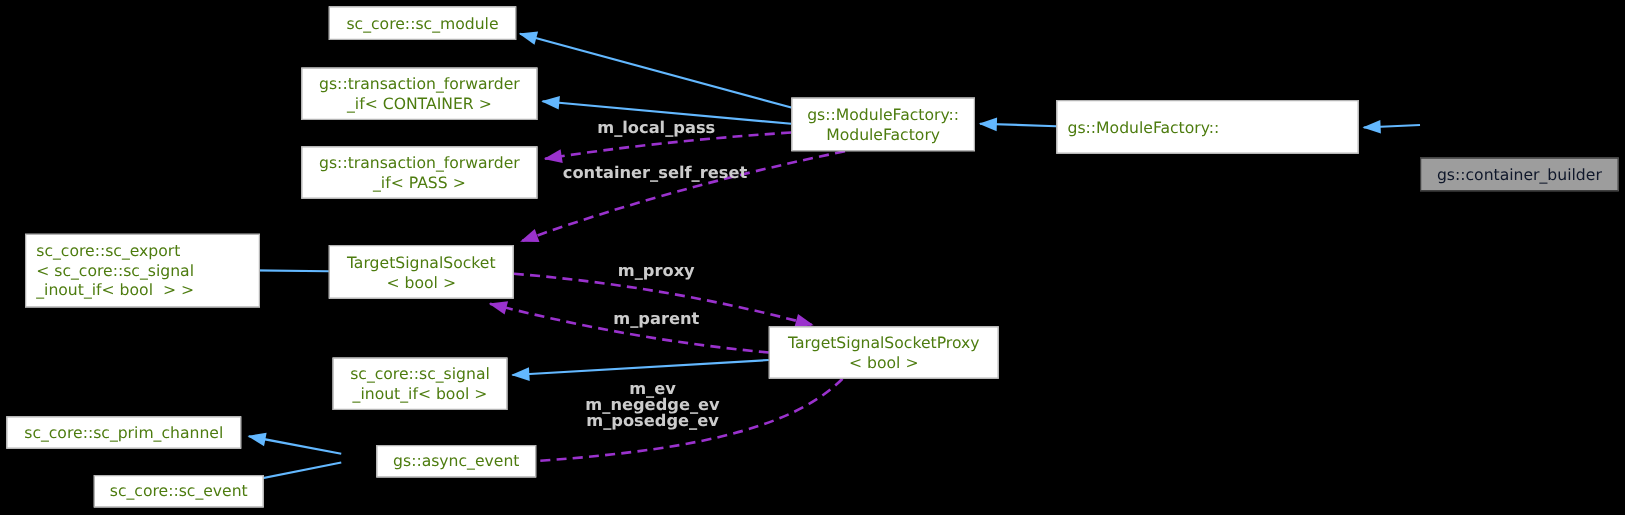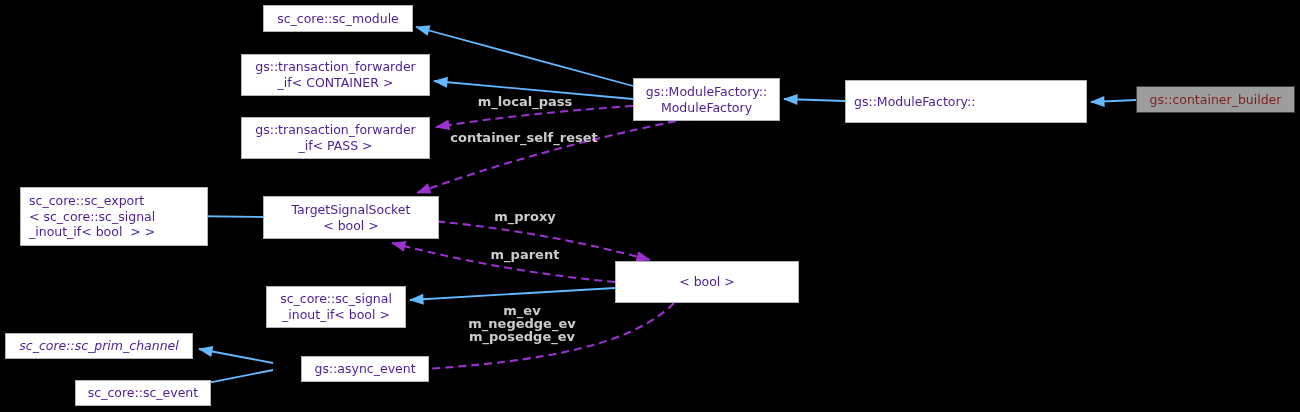--- a/index.html
+++ b/index.html
@@ -7,26 +7,26 @@
     position:relative; width:1300px; height:412px; background:#000;
     font-family:"DejaVu Sans", sans-serif; overflow:hidden;
   }
   #edge-layer { position:absolute; left:0; top:0; width:1300px; height:412px; }
   .edge-path { fill:none; }
   .edge-inheritance { stroke-width:1.8px; }
   .edge-usage { stroke-width:2.1px; stroke-dasharray:8,5; }
   .edge-label { font-size:13px; font-weight:bold; text-anchor:middle; }
   .node {
     position:absolute; box-sizing:border-box;
-    background:#ffffff; border:1.3px solid #b4b4b4; color:#4c1d95;
+    background:#ffffff; border:1.3px solid #b4b4b4; color:#4d7c0f;
     display:flex; flex-direction:column; justify-content:center; align-items:center;
     font-size:12.5px; line-height:1.27; white-space:pre; text-align:center;
   }
   .node.align-left { align-items:flex-start; text-align:left; padding-left:8px; }
-  .node.highlight { background:#9d9d9d; border:1.4px solid #3f3f3f; color:#7f1d1d; }
+  .node.highlight { background:#9d9d9d; border:1.4px solid #3f3f3f; color:#0f172a;margin-top:40px; }
   .node span { display:block; }
 </style>
 </head>
 <body>
 
 <div id="stage" style="background: rgb(0, 0, 0);">
   <svg id="edge-layer" viewBox="0 0 1300 412" width="1300" height="412" xmlns="http://www.w3.org/2000/svg">
     <defs>
       <marker id="arrow-inheritance" markerUnits="userSpaceOnUse" markerWidth="18" markerHeight="14" refX="14" refY="6" orient="auto">
         <path id="arrow-inheritance-shape" d="M0.5,0.5 L15,6 L0.5,11.5 Z" fill="#63b8ff"></path>
@@ -56,23 +56,23 @@
         <text class="edge-label" fill="#cccccc"><tspan x="525" y="221">m_proxy</tspan></text>
         <text class="edge-label" fill="#cccccc"><tspan x="525" y="259">m_parent</tspan></text>
         <text class="edge-label" fill="#cccccc"><tspan x="522" y="315">m_ev</tspan><tspan x="522" y="328">m_negedge_ev</tspan><tspan x="522" y="341">m_posedge_ev</tspan></text>
       </g>
   </svg>
   <div id="nodes">
       <div class="node" style="left: 263px; top: 5px; width: 150px; height: 27px;"><span>sc_core::sc_module</span></div>
       <div class="node" style="left: 241px; top: 54px; width: 189px; height: 42px;"><span>gs::transaction_forwarder</span><span>_if&lt; CONTAINER &gt;</span></div>
       <div class="node" style="left: 241px; top: 117px; width: 189px; height: 42px;"><span>gs::transaction_forwarder</span><span>_if&lt; PASS &gt;</span></div>
       <div class="node align-left" style="left: 20px; top: 187px; width: 188px; height: 59px;"><span>sc_core::sc_export</span><span>&lt; sc_core::sc_signal</span><span>_inout_if&lt; bool  &gt; &gt;</span></div>
-      <div class="node" style="left: 263px; top: 196px; width: 176px; height: 43px;"><span>TargetSignalSocket</span><span>&lt; bool &gt;</span></div>
+      <div class="node" style="left: 263px; top: 196px; width: 148px; height: 43px;"><span>TargetSignalSocket</span><span>&lt; bool &gt;</span></div>
       <div class="node" style="left: 633px; top: 78px; width: 147px; height: 43px;"><span>gs::ModuleFactory::</span><span>ModuleFactory</span></div>
       <div class="node align-left" style="left: 845px; top: 80px; width: 242px; height: 43px;"><span>gs::ModuleFactory::</span></div>
       <div class="node highlight" style="left: 1136px; top: 86px; width: 159px; height: 27px;"><span>gs::container_builder</span></div>
-      <div class="node" style="left: 615px; top: 261px; width: 184px; height: 42px;"><span>&lt; bool &gt;</span></div>
+      <div class="node" style="left: 615px; top: 261px; width: 184px; height: 42px;"><span>TargetSignalSocketProxy</span><span>&lt; bool &gt;</span></div>
       <div class="node" style="left: 266px; top: 286px; width: 140px; height: 42px;"><span>sc_core::sc_signal</span><span>_inout_if&lt; bool &gt;</span></div>
-      <div class="node" style="left: 5px; top: 333px; width: 188px; height: 26px; font-style: italic;"><span>sc_core::sc_prim_channel</span></div>
+      <div class="node" style="left: 5px; top: 333px; width: 188px; height: 26px;"><span>sc_core::sc_prim_channel</span></div>
       <div class="node" style="left: 32px; top: 380px; width: 136px; height: 26px; margin-left: 43px;"><span>sc_core::sc_event</span></div>
       <div class="node" style="left: 273px; top: 356px; width: 128px; height: 26px; margin-left: 28px;"><span>gs::async_event</span></div>
     </div>
 </div>
 
 </body></html>

